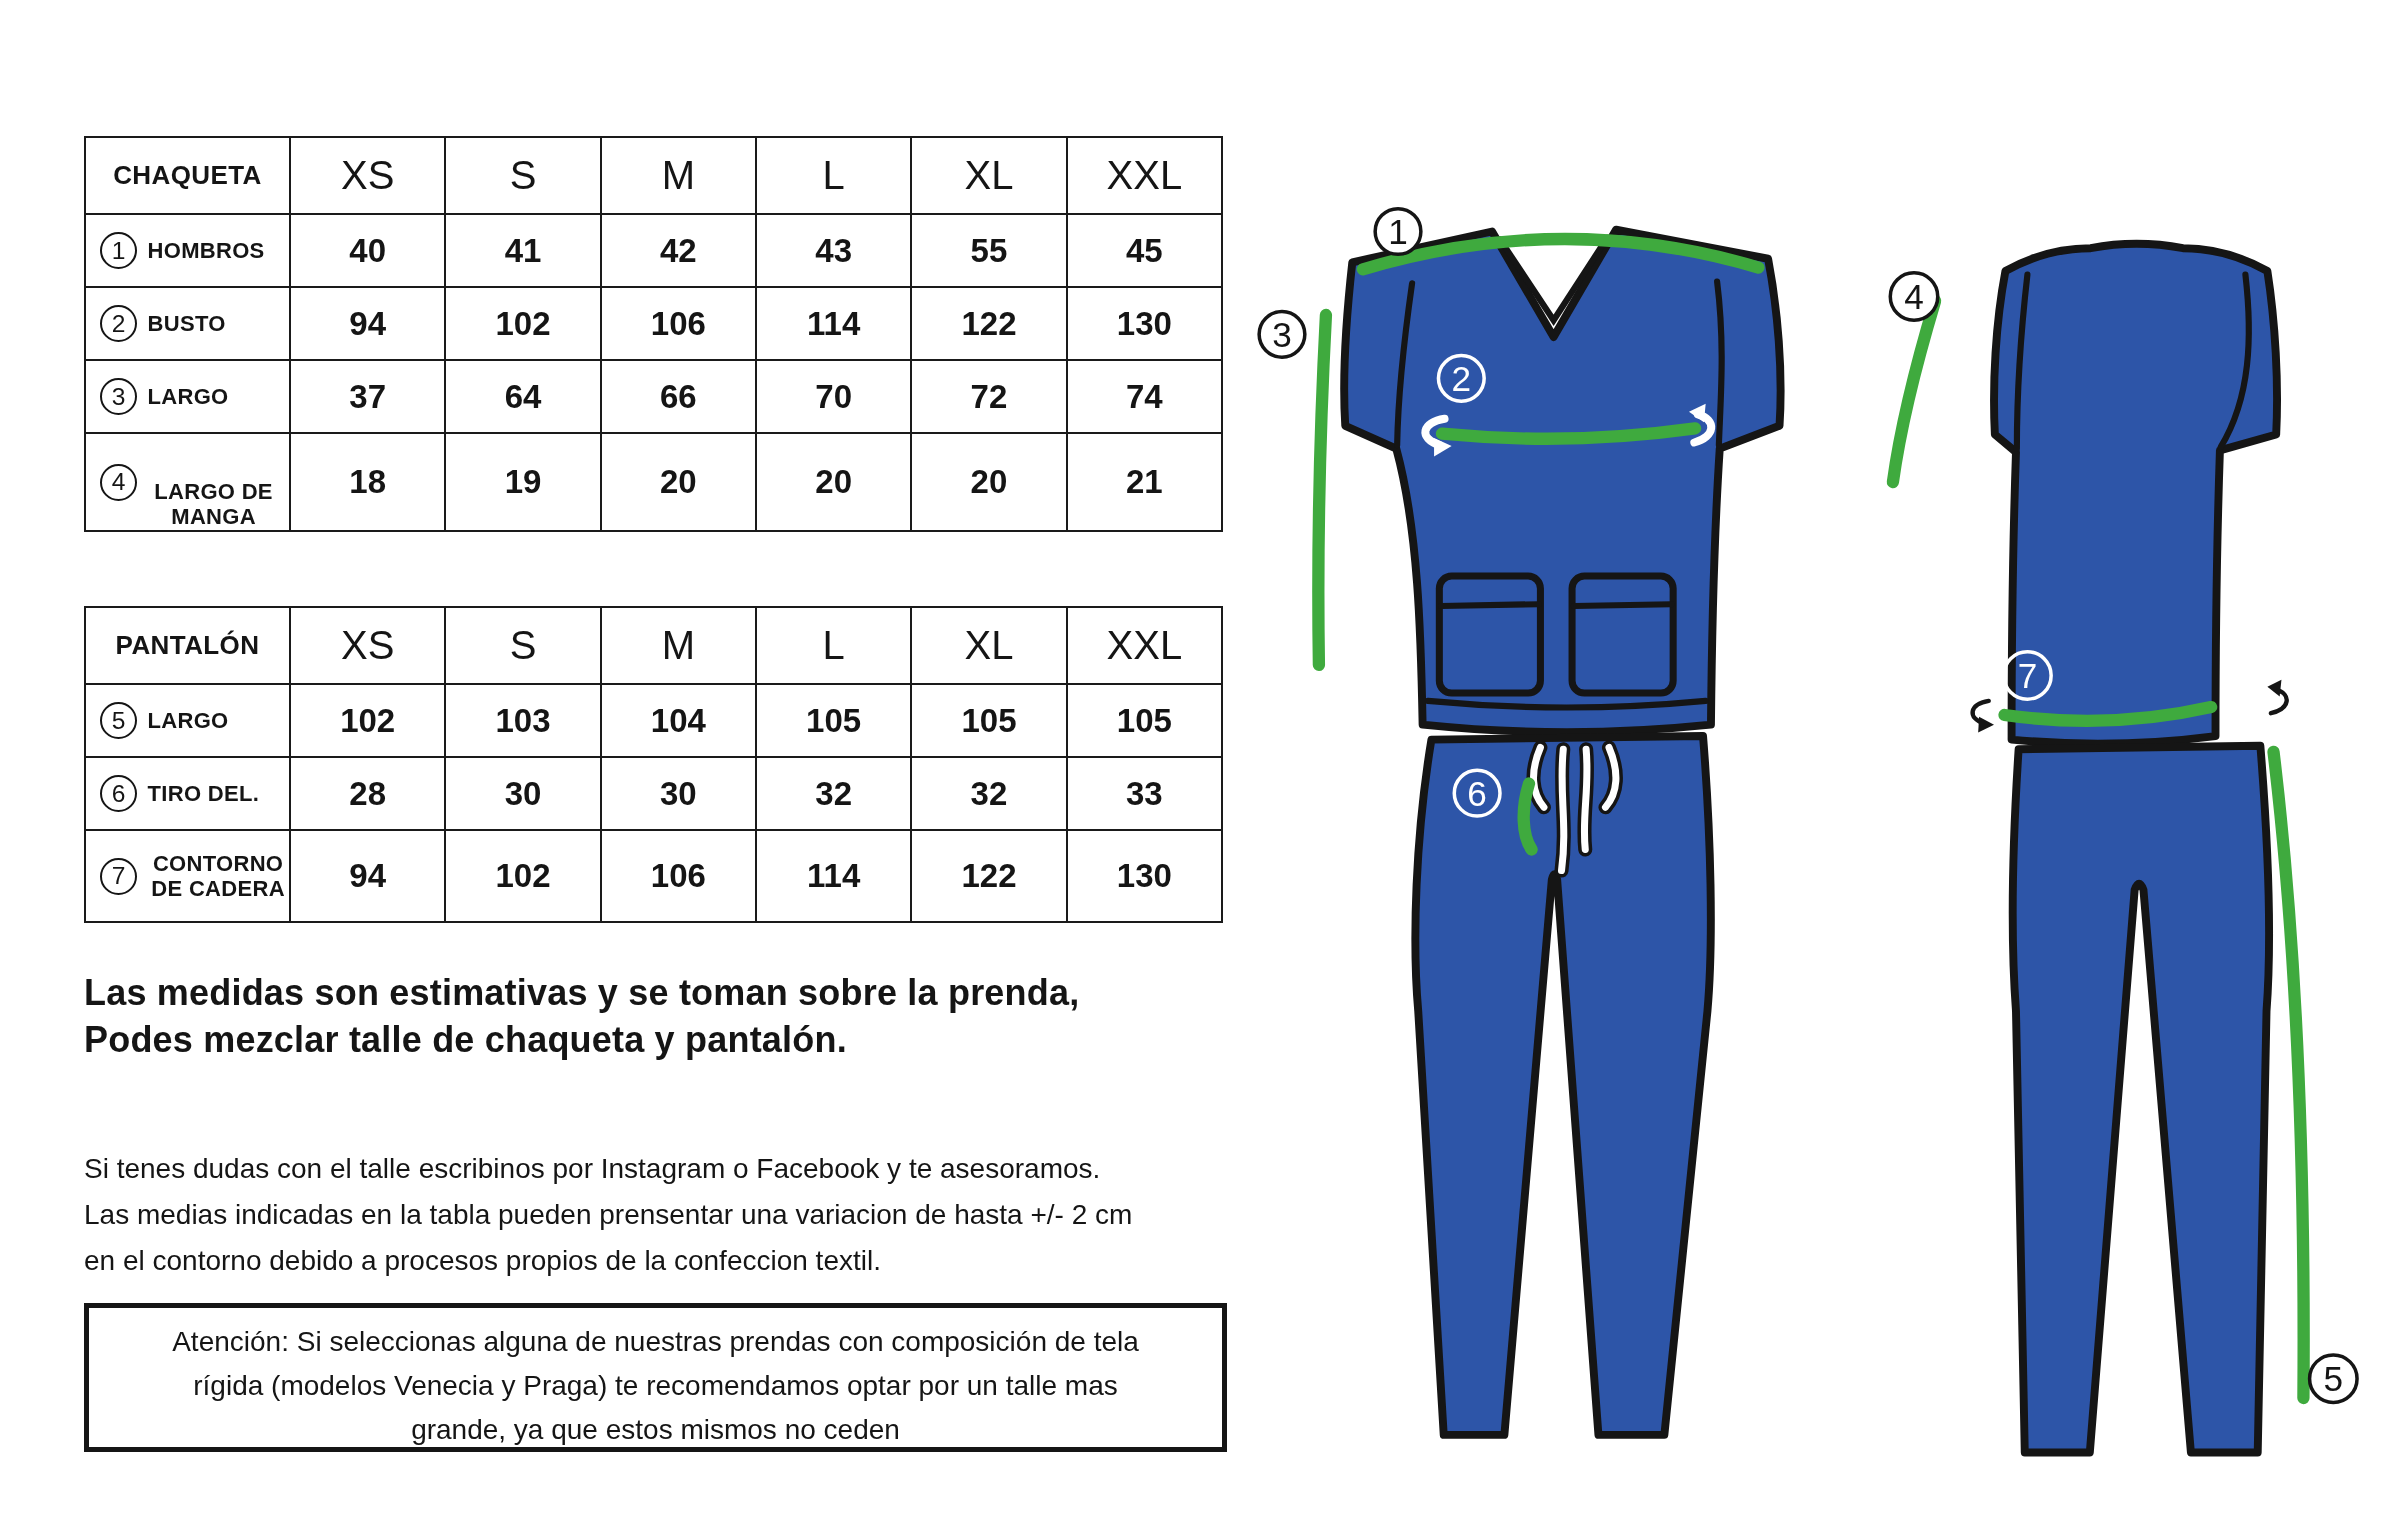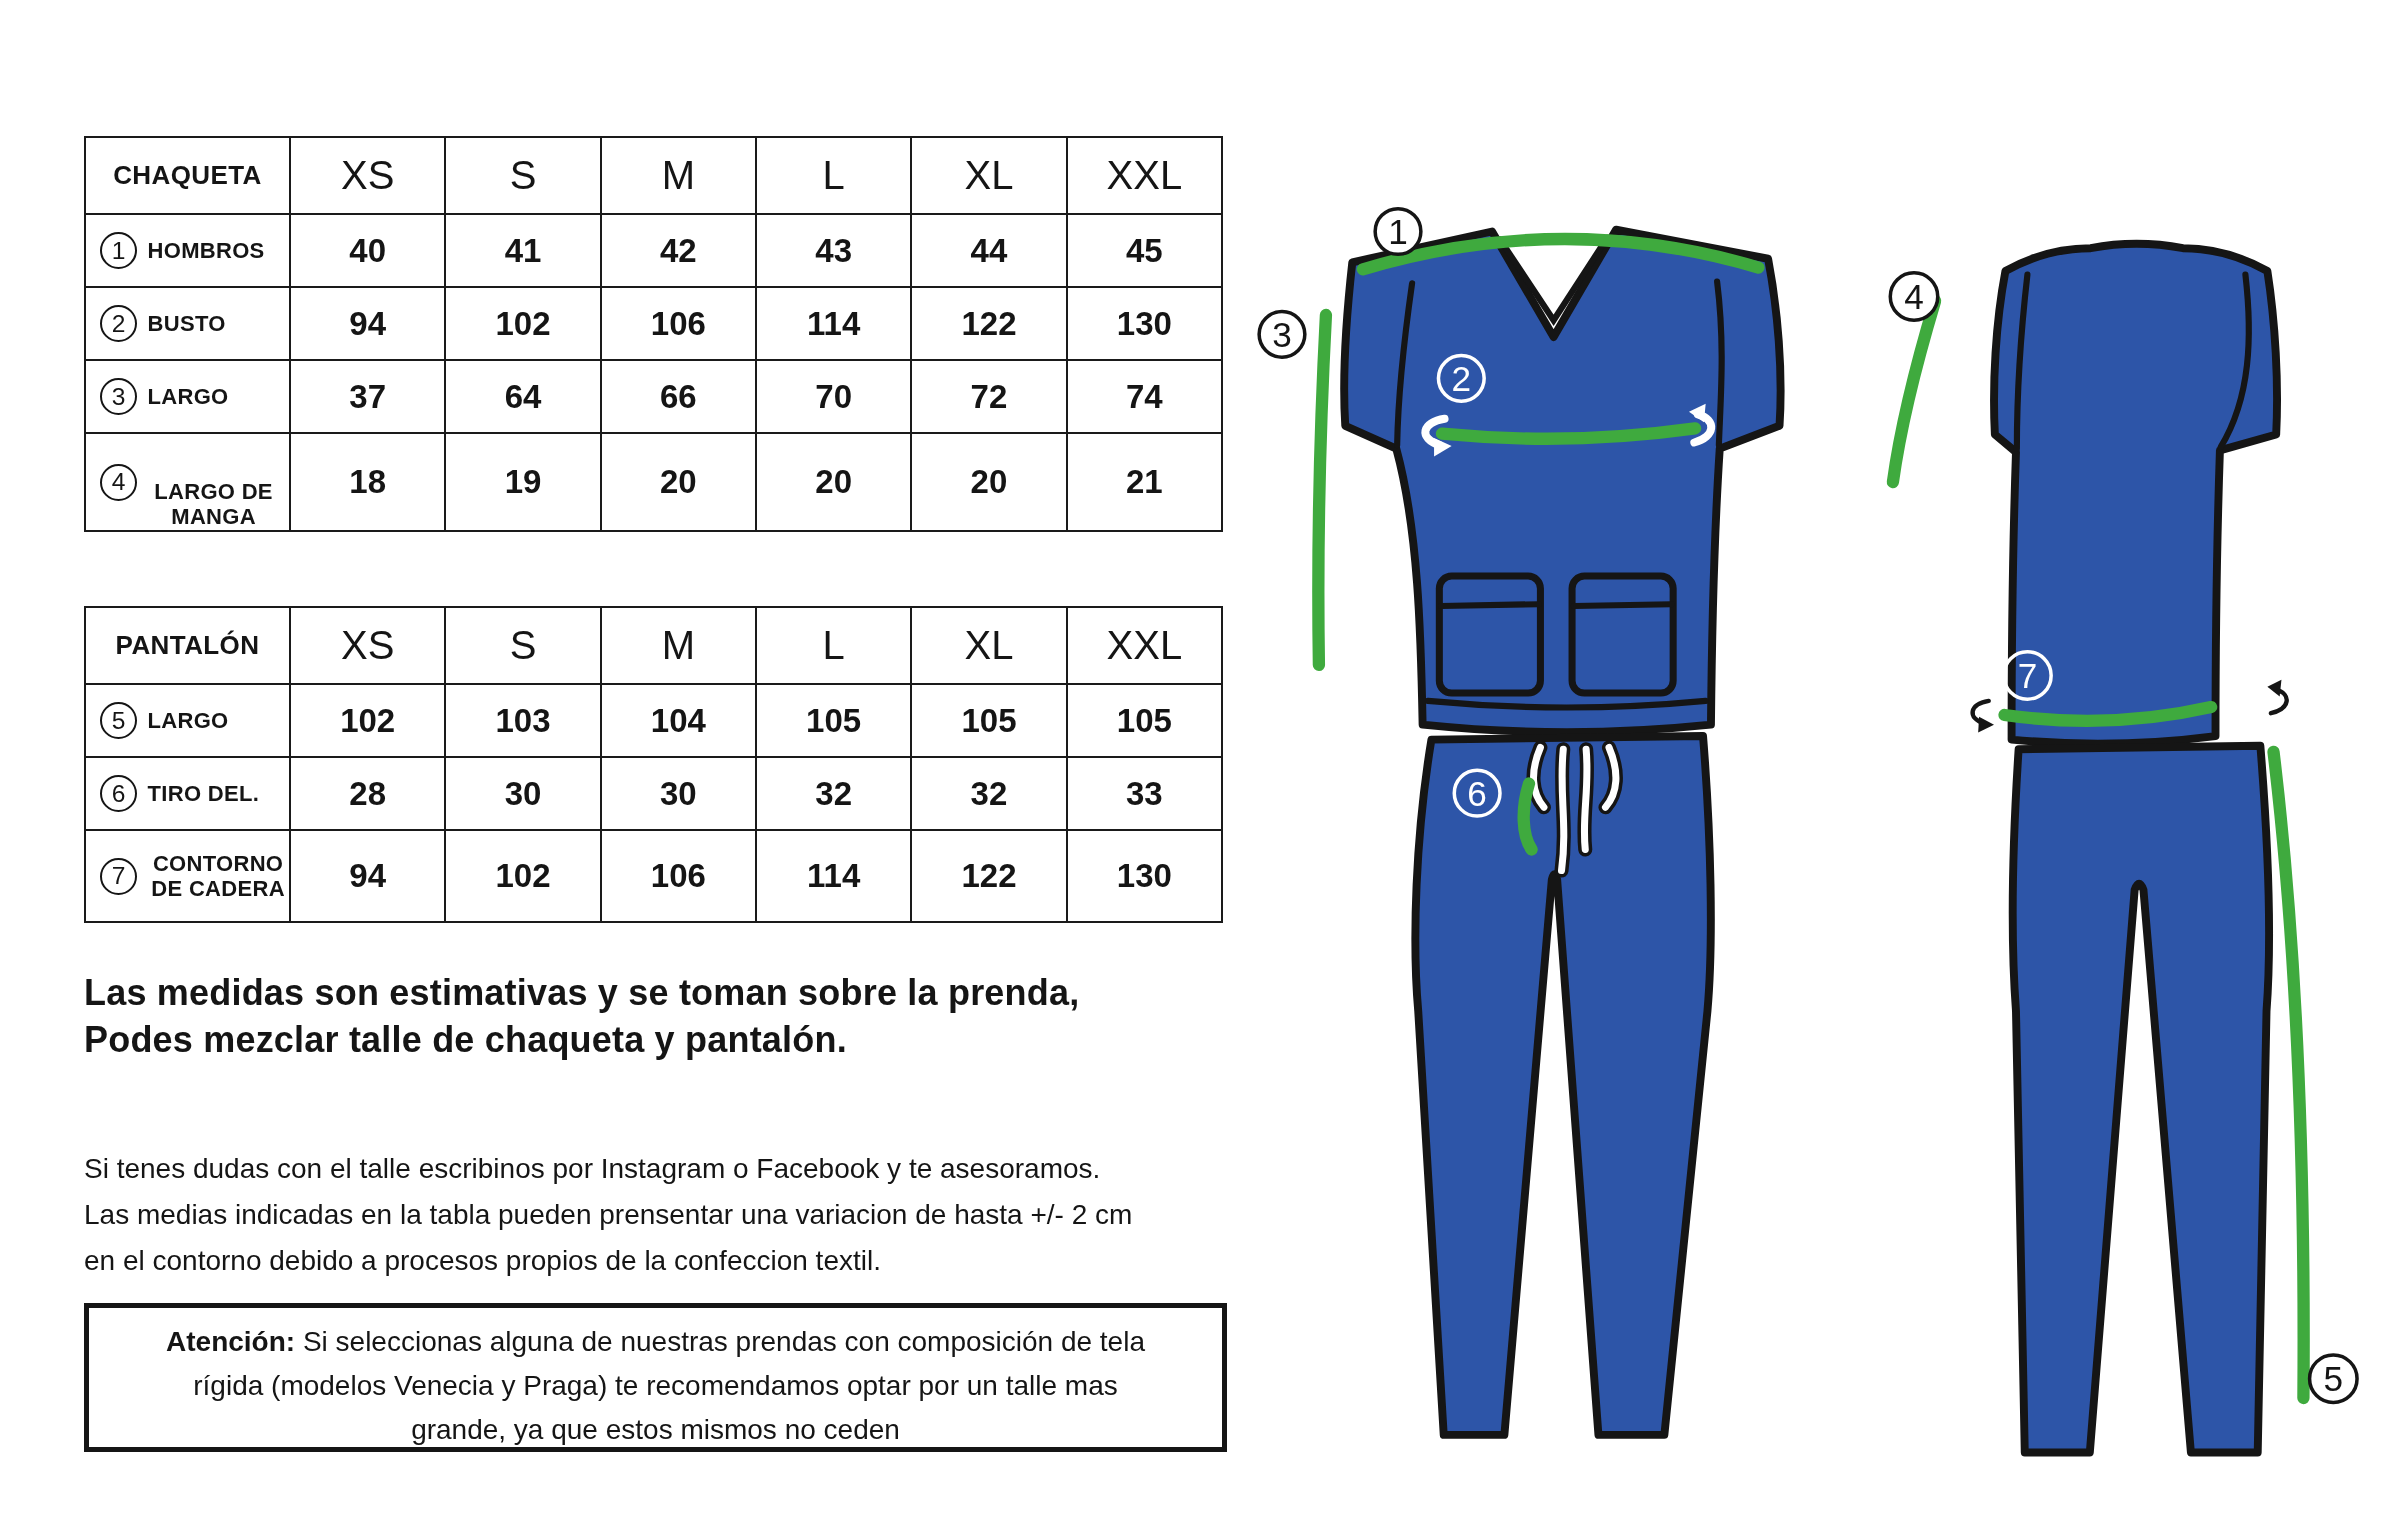--- a/index.html
+++ b/index.html
@@ -24,21 +24,21 @@
   .lbl-wrap{display:flex;align-items:center;gap:10.6px;}
   .num-circ{flex:0 0 auto;width:37px;height:37px;border:2.6px solid var(--ink);border-radius:50%;
             display:inline-flex;align-items:center;justify-content:center;font-size:24.6px;font-weight:400;}
   .lbl-txt{font-size:22px;font-weight:700;line-height:1.15;letter-spacing:0.3px;}
 
   
   .bold-note{position:absolute;left:84px;top:969px;font-size:36px;font-weight:700;line-height:47px;letter-spacing:0.2px;}
   .small-note{position:absolute;left:84px;top:1146px;font-size:28px;font-weight:400;line-height:46px;}
   .attn{position:absolute;left:84px;top:1303px;width:1143px;height:149px;border:5.3px solid var(--ink);
         text-align:center;font-size:28px;line-height:44px;padding:12.3px 77px 0 77px;}
-  .attn b{font-weight:700;}
+  .attn b{font-weight:400;}
 
   
   #figure-svg{position:absolute;left:1231px;top:176px;width:1170px;height:1332px;}
   .garment{fill:var(--blue);stroke:var(--ink);stroke-width:9;stroke-linejoin:round;}
   .pocket{fill:var(--blue);stroke:var(--ink);stroke-width:8;}
   .seam{fill:none;stroke:var(--ink);stroke-width:7;stroke-linecap:round;}
   .gline{fill:none;stroke:var(--green);stroke-width:14;stroke-linecap:round;}
   .warrow{fill:none;stroke:var(--white);stroke-width:9;stroke-linecap:round;}
   .karrow{fill:none;stroke:var(--ink);stroke-width:5;stroke-linecap:round;}
   .cord-o{fill:none;stroke:var(--ink);stroke-width:16;stroke-linecap:round;}
@@ -77,21 +77,21 @@
       <td class="t-lbl">
             <span class="lbl-wrap">
         <span class="num-circ">1</span>
         <span class="lbl-txt">HOMBROS</span>
             </span>
           </td>
       <td class="t-val">40</td>
       <td class="t-val">41</td>
       <td class="t-val">42</td>
       <td class="t-val">43</td>
-      <td class="t-val">44</td>
+      <td class="t-val">55</td>
       <td class="t-val">45</td>
     </tr>
     <tr class="h-std">
       <td class="t-lbl">
             <span class="lbl-wrap">
         <span class="num-circ">2</span>
         <span class="lbl-txt">BUSTO</span>
             </span>
           </td>
       <td class="t-val">94</td>

